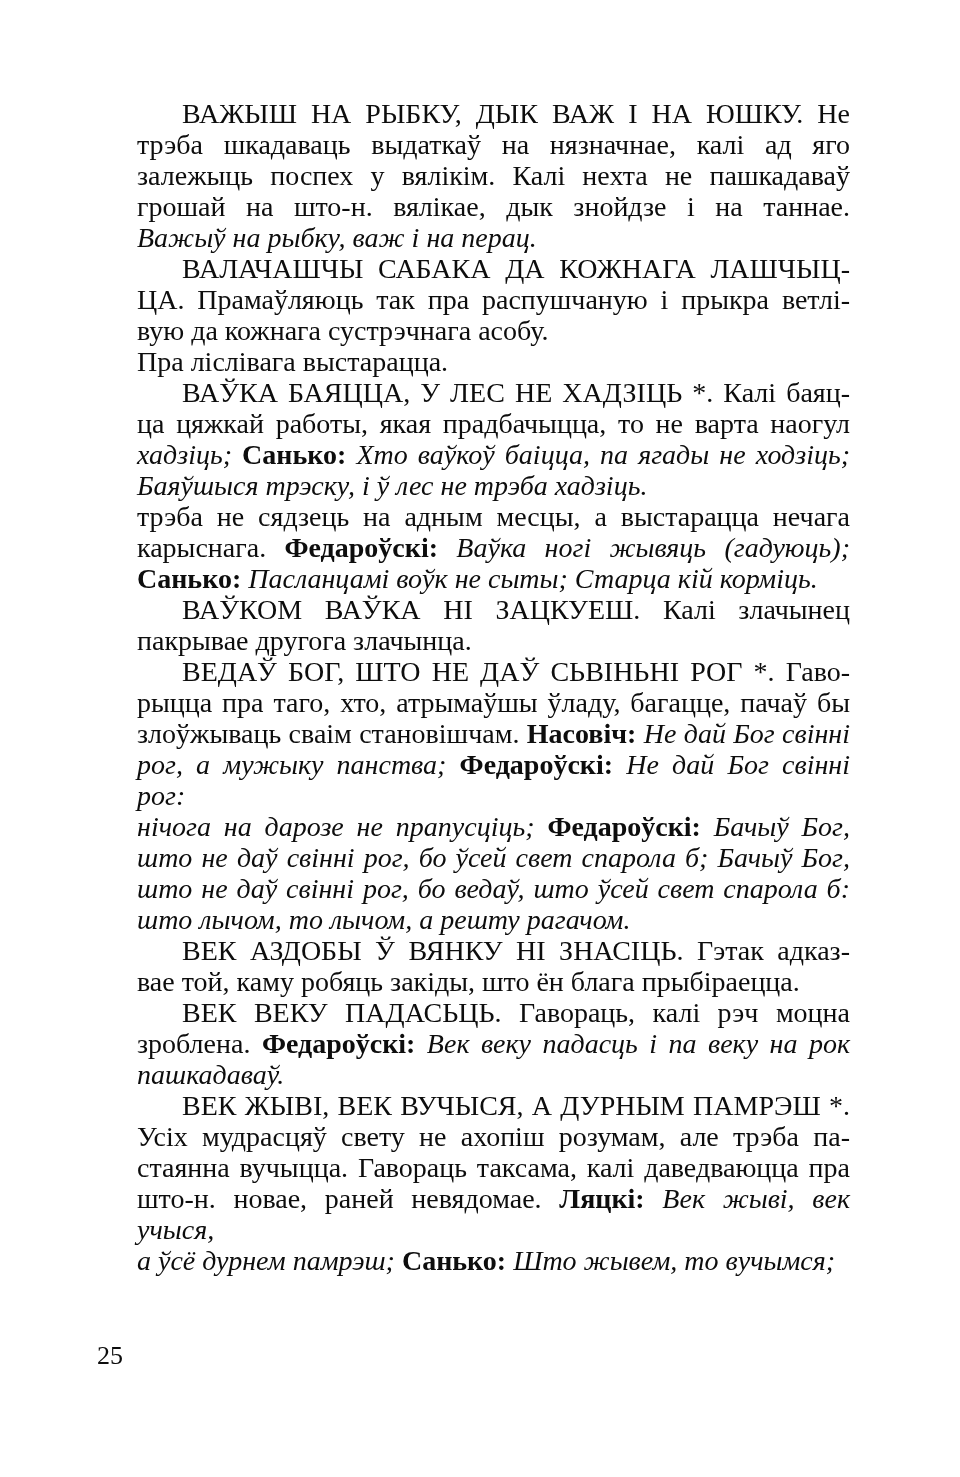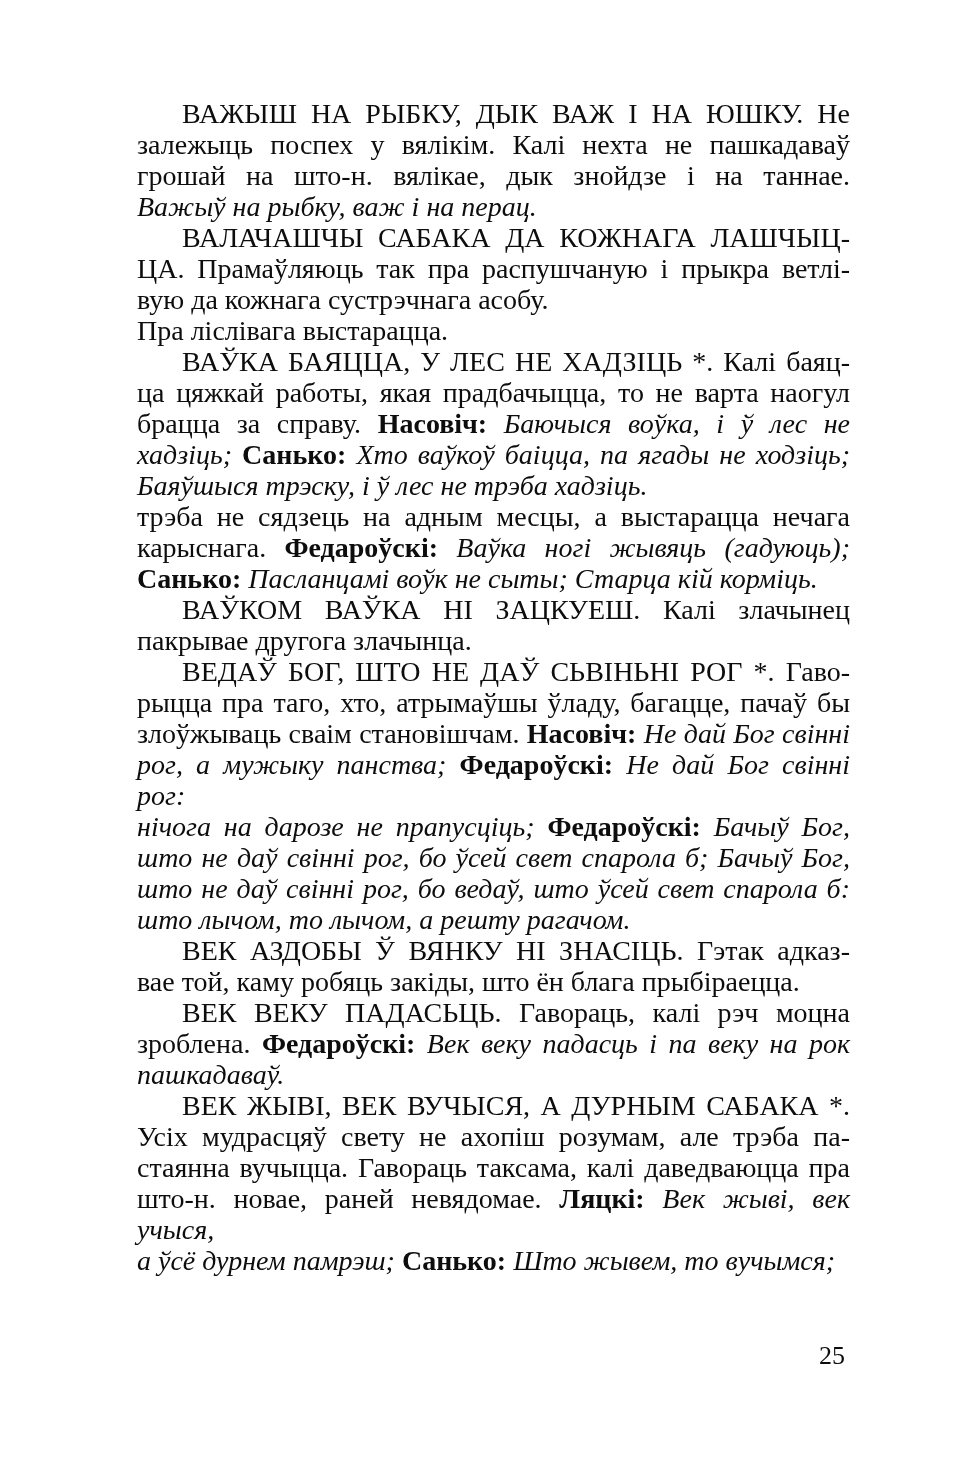--- a/index.html
+++ b/index.html
@@ -44,48 +44,48 @@
   }
   .run-hw { font-weight: normal; }
   .run-n  { font-weight: normal; }
   .run-b  { font-weight: bold; }
   .run-i  { font-style: italic; }
   .page-number {
     position: absolute;
     left: 97px;
     top: 1340px;
     width: 748px;
-    text-align: right;
+    text-align: left;
     font-size: 26px;
     line-height: 31px;
   }
 </style>
 </head>
 <body>
 
 <div class="page">
   <main class="text-block">
       <div class="paragraph">
         <div class="line first"><span class="run-hw">ВАЖЫШ НА РЫБКУ, ДЫК ВАЖ І НА ЮШКУ. </span><span class="run-n">Не</span></div>
+        <div class="line"><span class="run-n">трэба шкадаваць выдаткаў на нязначнае, калі ад яго</span></div>
         <div class="line"><span class="run-n">залежыць поспех у вялікім. Калі нехта не пашкадаваў</span></div>
         <div class="line"><span class="run-n">грошай на што-н. вялікае, дык знойдзе і на таннае.</span></div>
         <div class="line last"><span class="run-i">Важыў на рыбку, важ і на перац.</span></div>
       </div>
       <div class="paragraph">
         <div class="line first"><span class="run-hw">ВАЛАЧАШЧЫ САБАКА ДА КОЖНАГА ЛАШЧЫЦ-</span></div>
         <div class="line"><span class="run-hw">ЦА. </span><span class="run-n">Прамаўляюць так пра распушчаную і прыкра ветлі-</span></div>
         <div class="line last"><span class="run-n">вую да кожнага сустрэчнага асобу.</span></div>
       </div>
       <div class="paragraph">
         <div class="line last"><span class="run-n">Пра ліслівага выстарацца.</span></div>
       </div>
       <div class="paragraph">
         <div class="line first"><span class="run-hw">ВАЎКА БАЯЦЦА, У ЛЕС НЕ ХАДЗІЦЬ *. </span><span class="run-n">Калі баяц-</span></div>
         <div class="line"><span class="run-n">ца цяжкай работы, якая прадбачыцца, то не варта наогул</span></div>
-        <div class="line"><span class="run-n">брацца за справу. </span><span class="run-b">Насовіч: </span><span class="run-i">Баючыся воўка, і ў лес не</span></div>
         <div class="line"><span class="run-i">хадзіць; </span><span class="run-b">Санько: </span><span class="run-i">Хто ваўкоў баіцца, па ягады не ходзіць;</span></div>
         <div class="line last"><span class="run-i">Баяўшыся трэску, і ў лес не трэба хадзіць.</span></div>
       </div>
       <div class="paragraph">
         <div class="line"><span class="run-n">трэба не сядзець на адным месцы, а выстарацца нечага</span></div>
         <div class="line"><span class="run-n">карыснага. </span><span class="run-b">Федароўскі: </span><span class="run-i">Ваўка ногі жывяць (гадуюць);</span></div>
         <div class="line last"><span class="run-b">Санько: </span><span class="run-i">Пасланцамі воўк не сыты; Старца кій корміць.</span></div>
       </div>
       <div class="paragraph">
         <div class="line first"><span class="run-hw">ВАЎКОМ ВАЎКА НІ ЗАЦКУЕШ. </span><span class="run-n">Калі злачынец</span></div>
@@ -104,21 +104,21 @@
       <div class="paragraph">
         <div class="line first"><span class="run-hw">ВЕК АЗДОБЫ Ў ВЯНКУ НІ ЗНАСІЦЬ. </span><span class="run-n">Гэтак адказ-</span></div>
         <div class="line last"><span class="run-n">вае той, каму робяць закіды, што ён блага прыбіраецца.</span></div>
       </div>
       <div class="paragraph">
         <div class="line first"><span class="run-hw">ВЕК ВЕКУ ПАДАСЬЦЬ. </span><span class="run-n">Гавораць, калі рэч моцна</span></div>
         <div class="line"><span class="run-n">зроблена. </span><span class="run-b">Федароўскі: </span><span class="run-i">Век веку падасць і па веку на рок</span></div>
         <div class="line last"><span class="run-i">пашкадаваў.</span></div>
       </div>
       <div class="paragraph">
-        <div class="line first"><span class="run-hw">ВЕК ЖЫВІ, ВЕК ВУЧЫСЯ, А ДУРНЫМ САБАКА *.</span></div>
+        <div class="line first"><span class="run-hw">ВЕК ЖЫВІ, ВЕК ВУЧЫСЯ, А ДУРНЫМ ПАМРЭШ *.</span></div>
         <div class="line"><span class="run-n">Усіх мудрасцяў свету не ахопіш розумам, але трэба па-</span></div>
         <div class="line"><span class="run-n">стаянна вучыцца. Гавораць таксама, калі даведваюцца пра</span></div>
         <div class="line"><span class="run-n">што-н. новае, раней невядомае. </span><span class="run-b">Ляцкі: </span><span class="run-i">Век жыві, век учыся,</span></div>
         <div class="line last"><span class="run-i">а ўсё дурнем памрэш; </span><span class="run-b">Санько: </span><span class="run-i">Што жывем, то вучымся;</span></div>
       </div>
     </main>
   <div class="page-number">25</div>
 </div>
 
 </body></html>

